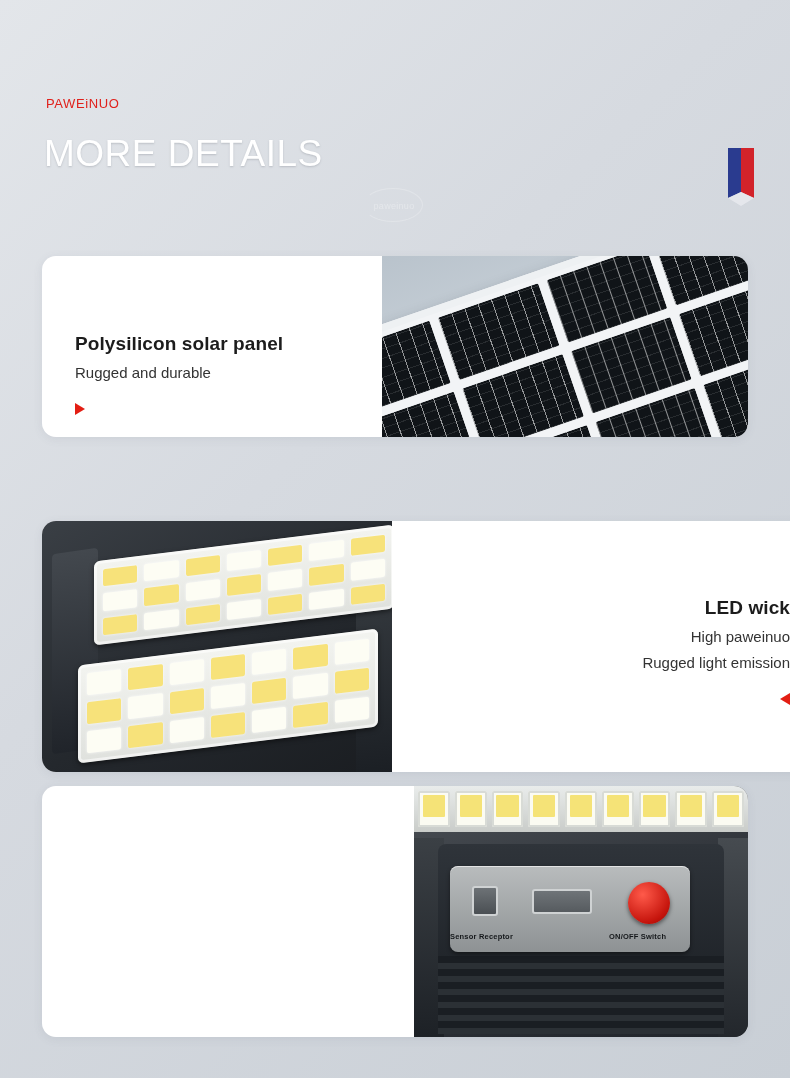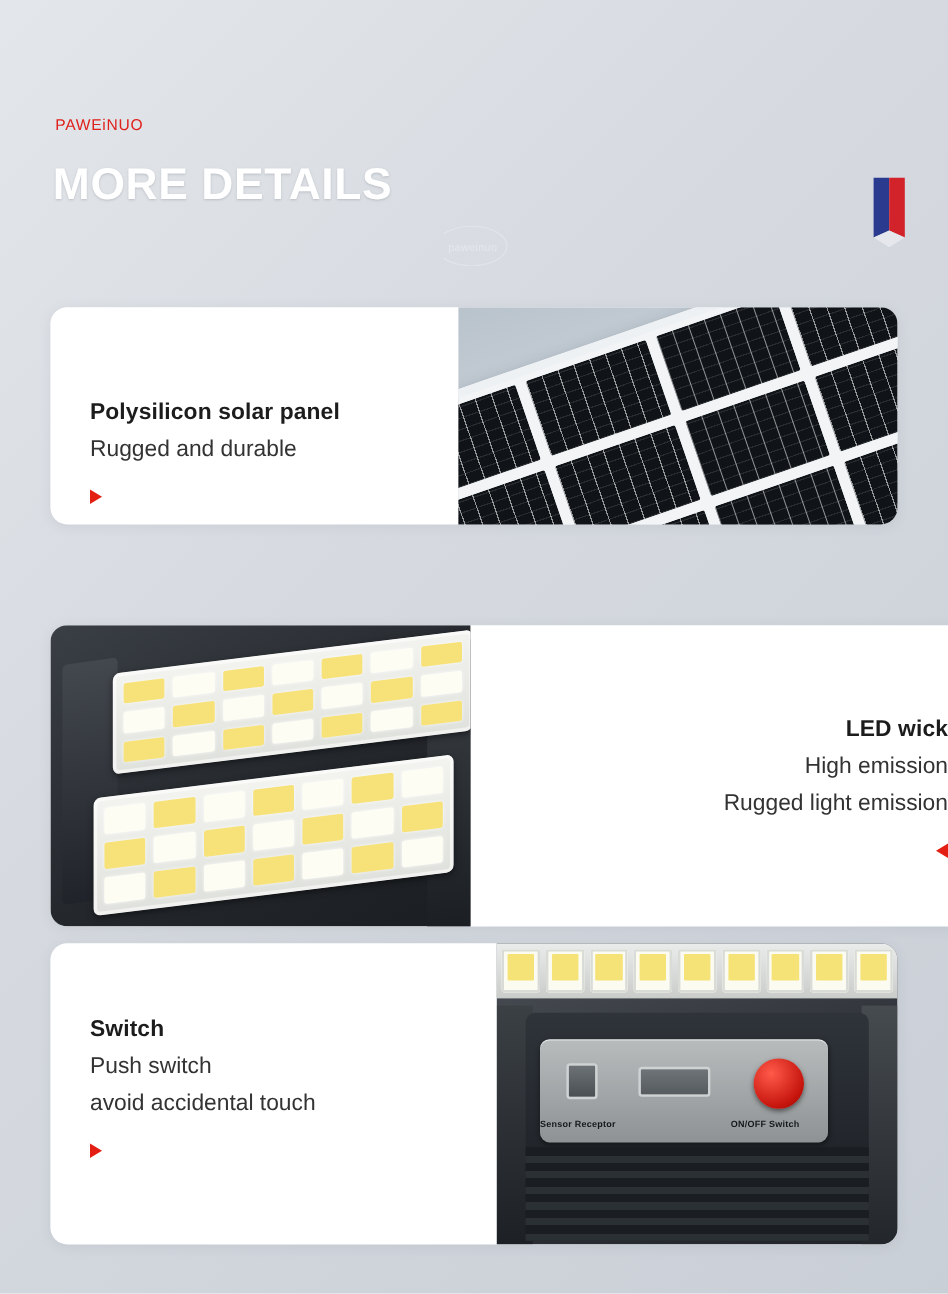--- a/index.html
+++ b/index.html
@@ -12,21 +12,21 @@
   }
 
   
   .brand {
     position: absolute; left: 46px; top: 96px;
     font-size: 13px; letter-spacing: .6px;
     color: #e0201b; font-weight: 400;
   }
   .page-title {
     position: absolute; left: 44px; top: 133px;
-    font-size: 37px; font-weight: bold; color: #ffffff;
+    font-size: 37px; font-weight: normal; color: #ffffff;
     letter-spacing: .5px;
     text-shadow: 0 1px 2px rgba(120,125,135,.35);
   }
 
   
   .watermark {
     position: absolute; left: 355px; top: 186px;
     width: 78px; height: 40px;
     opacity: .30;
     color: #ffffff;
@@ -57,21 +57,21 @@
     box-shadow: 0 2px 10px rgba(90,100,115,.10);
   }
   #card-1 { left: 42px; top: 256px;  width: 706px; height: 181px; }
   #card-2 { left: 42px; top: 521px;  width: 788px; height: 251px; }
   #card-3 { left: 42px; top: 786px;  width: 706px; height: 251px; }
 
   .card-text { position: absolute; }
   .card-title {
     font-size: 19px; font-weight: bold; color: #1c1c1c; letter-spacing: .1px;
   }
-  .card-line { font-size: 19px; color: #333333; margin-top: 9px; }
+  .card-line { font-size: 15px; color: #333333; margin-top: 9px; }
 
   
   #card-1 .card-text { left: 33px; top: 77px; }
   
   #card-2 .card-text { right: 40px; top: 76px; text-align: right; }
   
   #card-3 .card-text { left: 33px; top: 61px; }
 
   .arrow-r {
     width: 0; height: 0;
@@ -323,21 +323,21 @@
       <div class="led-chip w"></div>
       <div class="led-chip"></div>
       <div class="led-chip w"></div>
       <div class="led-chip"></div>
       <div class="led-chip w"></div>
     </div>
   </div>
 
   <div class="card-text">
     <div class="card-title">LED wick</div>
-    <div class="card-line">High emission</div>
+    <div class="card-line">High paweinuo</div>
     <div class="card-line">Rugged light emission</div>
     <div class="arrow-l"></div>
   </div>
 </div>
 
 <div class="card" id="card-3">
 
   <div class="img-panel" id="panel-switch">
     <div class="sw-ledbar">
       <div class="cell">
@@ -375,19 +375,13 @@
     <div class="sw-ribs"></div>
     <div class="sw-plate"></div>
     <div class="sw-sensor"></div>
     <div class="sw-window"></div>
     <div class="sw-button"></div>
     <div class="sw-label" id="lbl-sensor">Sensor Receptor</div>
     <div class="sw-label" id="lbl-onoff">ON/OFF Switch</div>
 
   </div>
 
-  <div class="card-text">
-    <div class="card-title">Switch</div>
-    <div class="card-line">Push switch</div>
-    <div class="card-line">avoid accidental touch</div>
-    <div class="arrow-r"></div>
-  </div>
 </div>
 
 </body></html>

